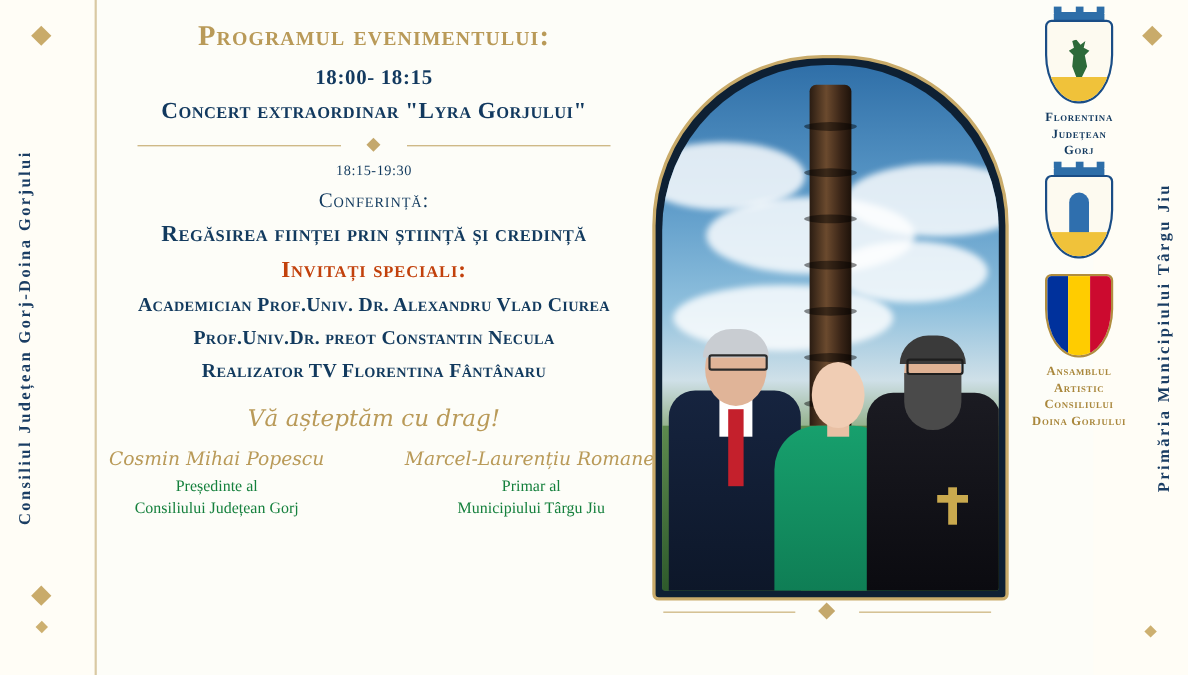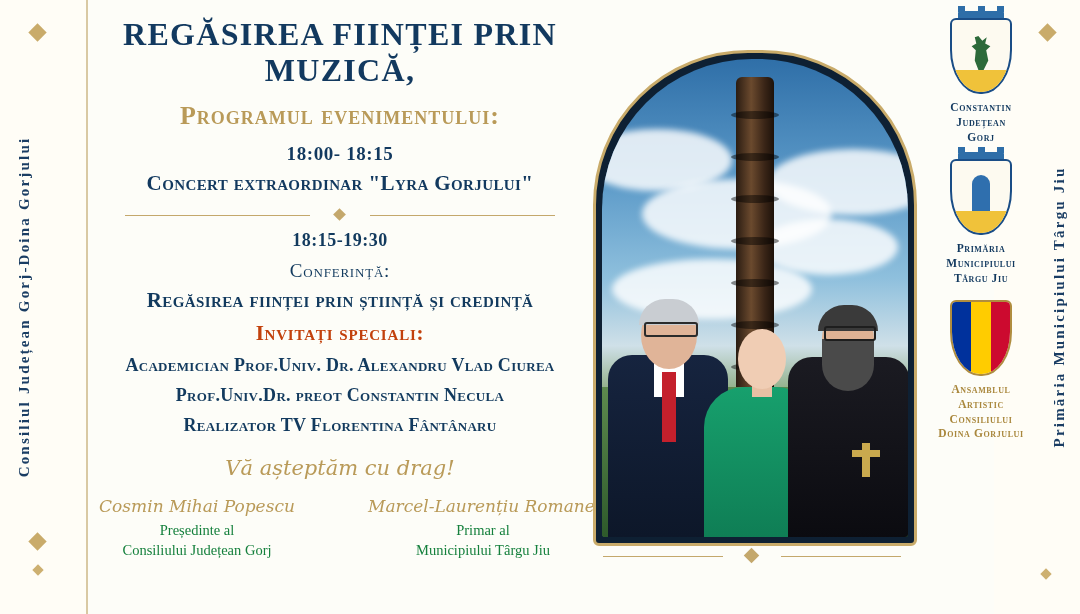--- a/index.html
+++ b/index.html
@@ -121,22 +121,22 @@
     position: absolute;
     left: 50%;
     top: 0;
     margin-left: -5px;
     width: 9px;
     height: 9px;
     background: #c4a86c;
     transform: rotate(45deg);
   }
   .time2 {
-    font-size: 18px;
-    font-weight: bold;
+    font-size: 13px;
+    font-weight: normal;
     letter-spacing: 0.5px;
   }
   .conf-label {
     margin-top: 9px;
     font-size: 19px;
     font-weight: normal;
     letter-spacing: 0.8px;
     font-variant: small-caps;
   }
   .conf-title {
@@ -384,21 +384,20 @@
   <div class="rail-text right">Primăria Municipiului Târgu Jiu</div>
 
   <div class="diamond" style="left:31px; top:26px;"></div>
   <div class="diamond" style="left:31px; bottom:66px;"></div>
   <div class="diamond small" style="left:34px; bottom:40px;"></div>
   <div class="diamond" style="right:26px; top:26px;"></div>
   <div class="diamond small" style="right:30px; bottom:36px;"></div>
 
   <div class="content">
     <div class="title">
-      <span>Regăsirea ființei prin muzică,</span>
     </div>
 
     <div class="subtitle">Programul evenimentului:</div>
 
     <div class="time">18:00- 18:15</div>
     <div class="concert">Concert extraordinar "Lyra Gorjului"</div>
 
     <div class="rule">
         <span class="d"></span>
       </div>
@@ -494,43 +493,38 @@
             <span style="left:0;"></span>
             <span style="left:20px;"></span>
             <span style="left:39px;"></span>
           </div>
         <div class="shield">
           <div class="deer"></div>
           <div class="shield-band"></div>
         </div>
       </div>
       <div class="logo-caption">
-        <div>Constantin</div>
+        <div>Florentina</div>
         <div>Județean</div>
         <div>Gorj</div>
       </div>
     </div>
 
     <div class="logo-block">
       <div class="crest">
         <div class="crest-cap">
             <span style="left:0;"></span>
             <span style="left:20px;"></span>
             <span style="left:39px;"></span>
           </div>
         <div class="shield">
           <div class="tower"></div>
           <div class="shield-band"></div>
         </div>
       </div>
-      <div class="logo-caption">
-        <div>Primăria</div>
-        <div>Municipiului</div>
-        <div>Târgu Jiu</div>
-      </div>
     </div>
 
     <div class="logo-block">
       <div class="crest">
         <div class="shield gold">
           <div class="tricolor">
               <i></i>
               <i></i>
               <i></i>
             </div>

